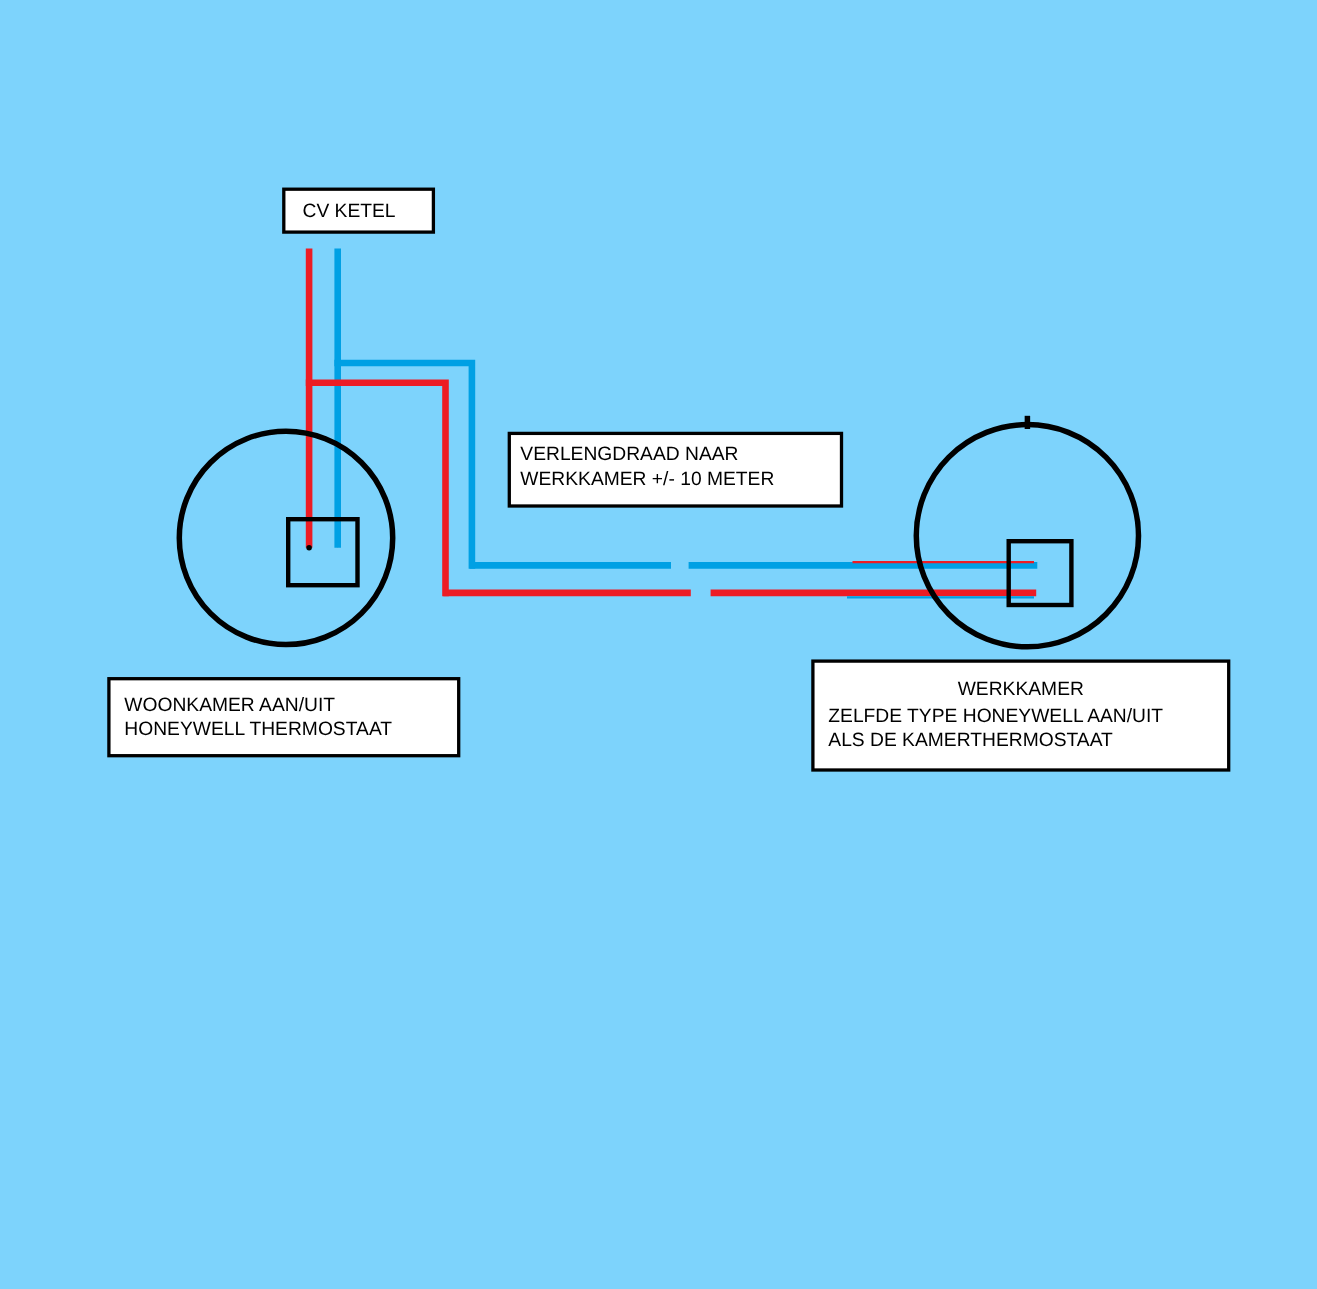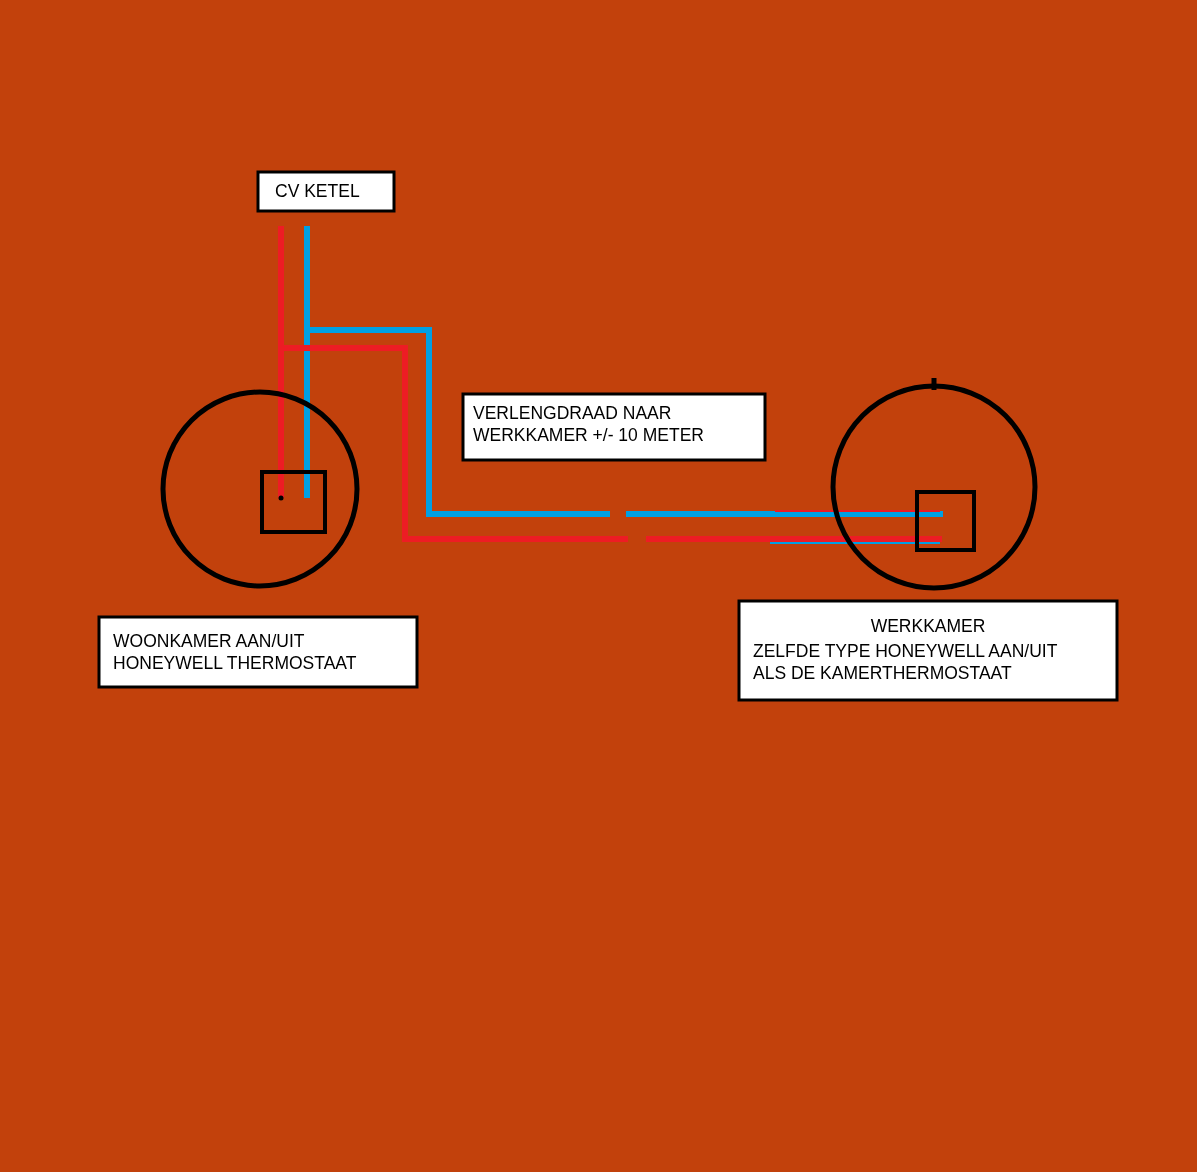--- a/index.html
+++ b/index.html
@@ -12,21 +12,21 @@
     width: 1197px;
     height: 1172px;
     font-family: "Liberation Sans", sans-serif;
     overflow: hidden;
     position: relative;
   }
   #canvas-wrap {
     position: relative;
     width: 1197px;
     height: 1172px;
-    background: #c2410c;
+    background: #7dd3fc;
   }
   svg#diagram {
     position: absolute;
     left: 0;
     top: 0;
     width: 1197px;
     height: 1172px;
     display: block;
   }
   .label-text {

